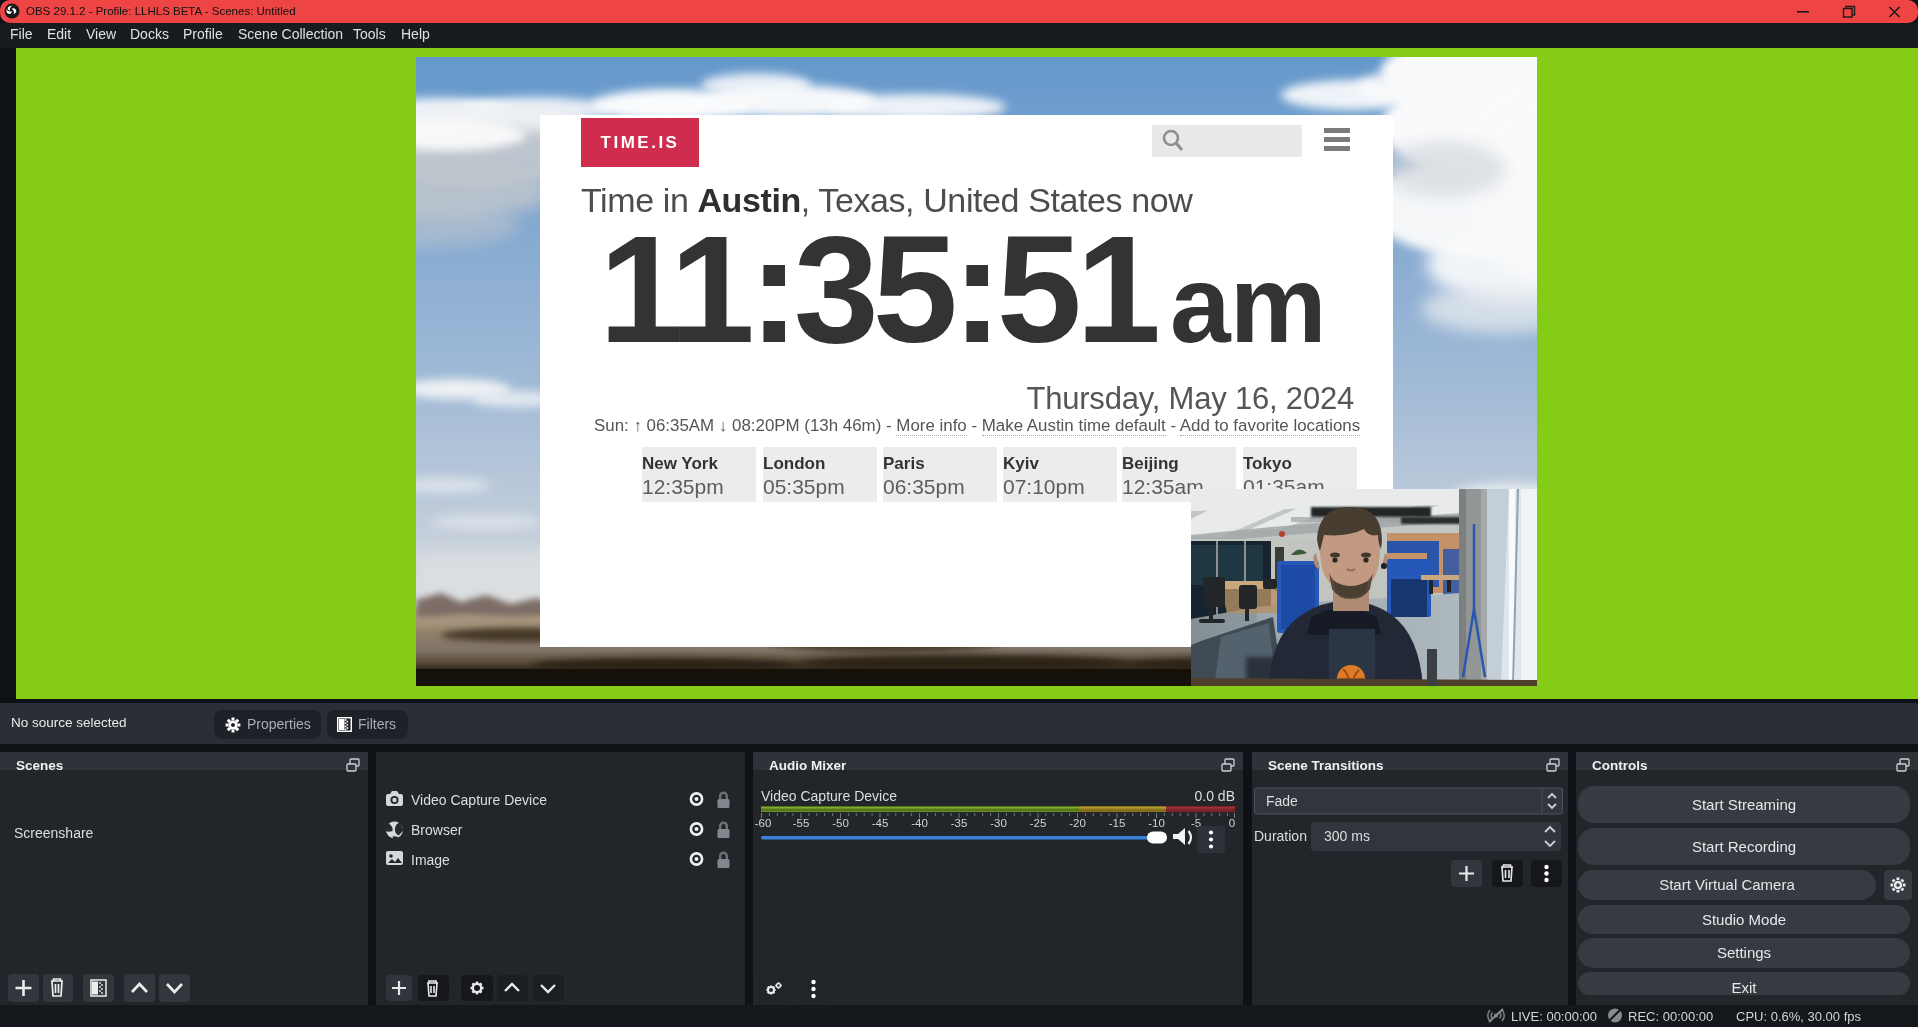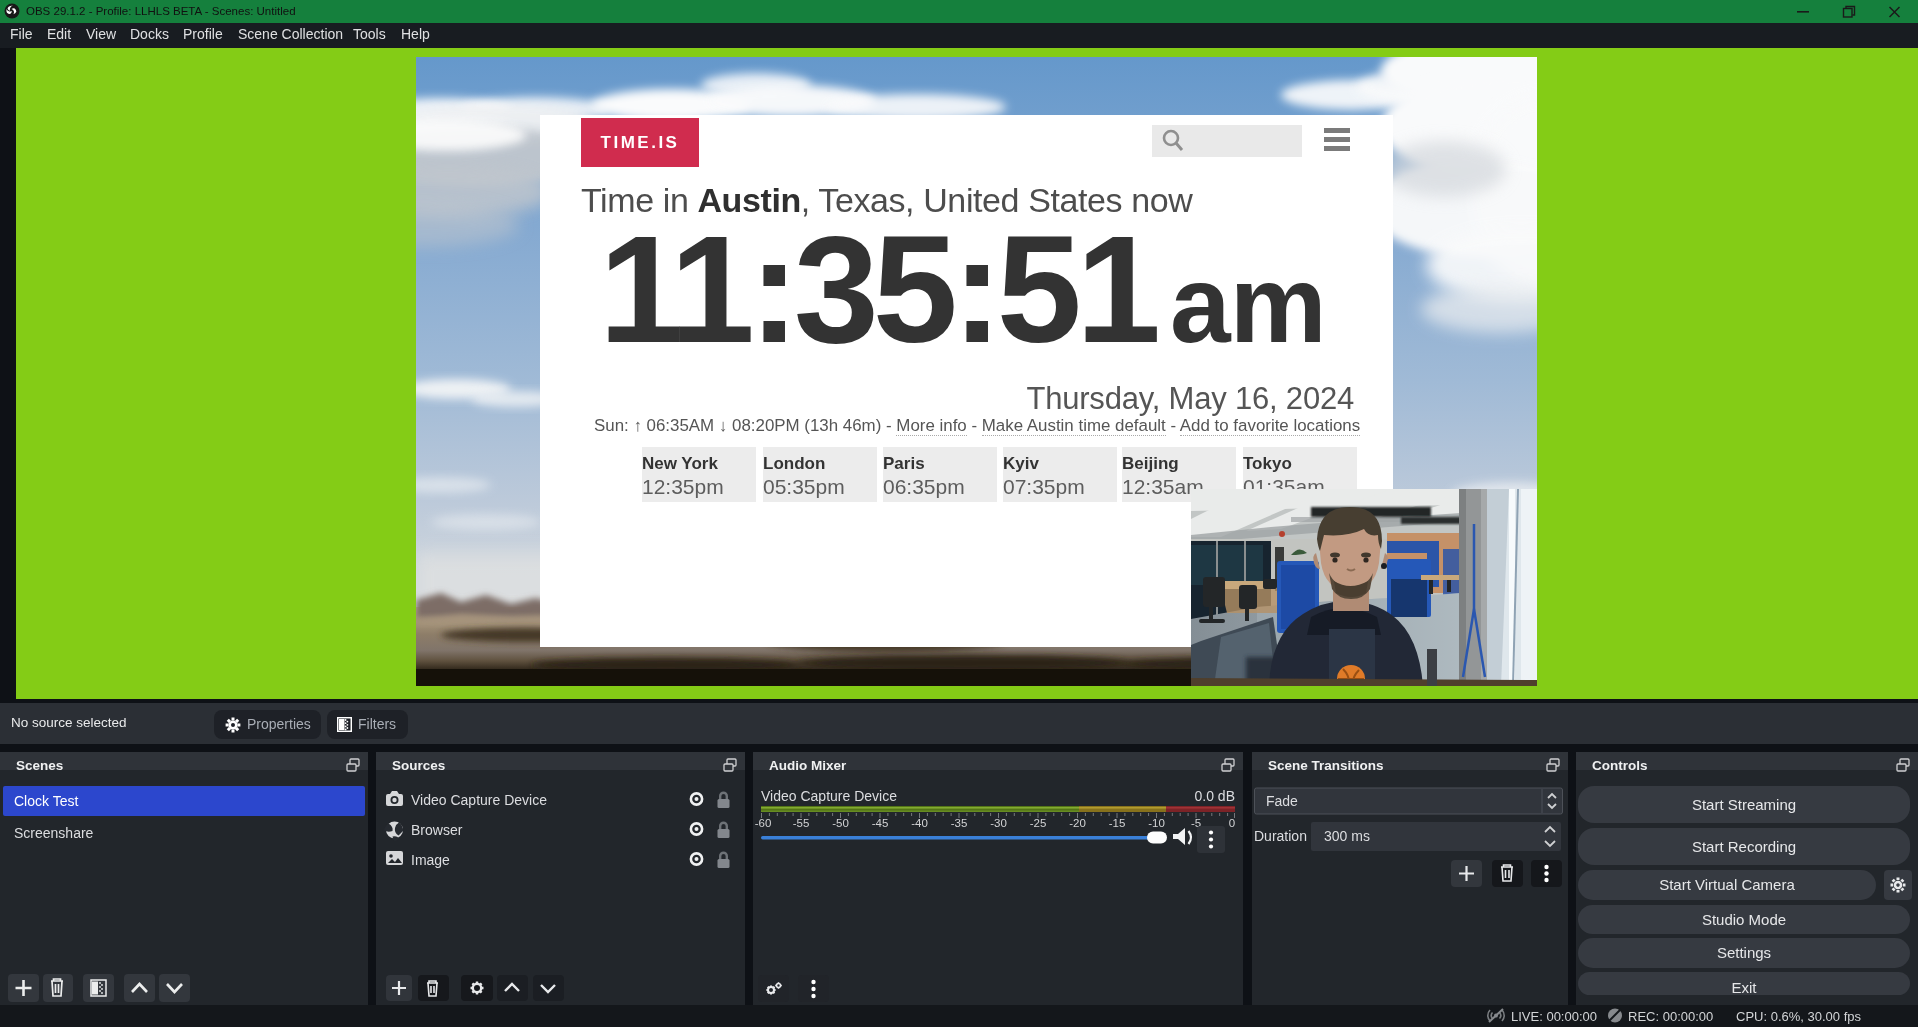--- a/index.html
+++ b/index.html
@@ -1,19 +1,19 @@
 <!DOCTYPE html>
 <html><head>
 <meta charset="utf-8">
 <style>
   * { margin:0; padding:0; box-sizing:border-box; }
   html,body { width:1918px; height:1027px; overflow:hidden; background:#0e1116; font-family:"Liberation Sans", sans-serif; }
 
   
-  #titlebar { position:absolute; left:0; top:0; width:1918px; height:23px; background:#15803d; }
+  #titlebar { position:absolute; left:0; top:0; width:1918px; height:23px; background:#ef4444;border-radius:10px; }
   #titlebar .title { position:absolute; left:26px; top:5px; font-size:11.5px; color:#111; }
   #obslogo { position:absolute; left:4px; top:3px; width:16px; height:16px; }
   .winbtn { position:absolute; top:0; width:45px; height:23px; color:#1a1a1a; }
 
   
   #menubar { position:absolute; left:0; top:23px; width:1918px; height:25px; background:#181c21; color:#dfe0e2; font-size:14px; }
   #menubar span { position:absolute; top:3px; }
 
   
   #preview { position:absolute; left:0; top:48px; width:1918px; height:651px; background:#84cc16;margin-left:16px; }
@@ -203,21 +203,21 @@
       <div class="citybox" style="left:223px">
           <div class="cn">London</div>
           <div class="ct">05:35pm</div>
         </div>
       <div class="citybox" style="left:343px">
           <div class="cn">Paris</div>
           <div class="ct">06:35pm</div>
         </div>
       <div class="citybox" style="left:463px">
           <div class="cn">Kyiv</div>
-          <div class="ct">07:35pm</div>
+          <div class="ct">07:10pm</div>
         </div>
       <div class="citybox" style="left:582px">
           <div class="cn">Beijing</div>
           <div class="ct">12:35am</div>
         </div>
       <div class="citybox" style="left:703px">
           <div class="cn">Tokyo</div>
           <div class="ct">01:35am</div>
         </div>
     </div>
@@ -367,21 +367,20 @@
         </g>
       </svg><span style="margin-left:31px">Filters</span></div>
 </div>
 
 <div class="panel" id="p-scenes" style="left:0;width:368px">
   <div class="phead">Scenes<svg class="dockico" viewBox="0 0 14 14">
         <rect x="4" y="1" width="9" height="7" rx="1" fill="none" stroke="#cfd0d2" stroke-width="1.3"></rect>
         <rect x="1" y="6" width="9" height="7" rx="1" fill="#2f3339" stroke="#cfd0d2" stroke-width="1.3"></rect>
       </svg></div>
   <div class="pbody">
-    <div style="position:absolute;left:3px;top:7px;width:362px;height:30px;background:#2c47cd;border-radius:2px;color:#fff;font-size:14px;line-height:30px;padding-left:11px">Clock Test</div>
     <div style="position:absolute;left:3px;top:39px;width:362px;height:30px;color:#dcdde0;font-size:14px;line-height:30px;padding-left:11px">Screenshare</div>
     <svg width="368" height="253" viewBox="0 0 368 253" style="position:absolute;left:0;top:-27px">
       <g>
         <rect x="8" y="222" width="31" height="28" rx="4" fill="#33373d"></rect>
         <path d="M23.5 228 v16 M15.5 236 h16" stroke="#eceded" stroke-width="2.6"></path>
         <rect x="43" y="222" width="30" height="28" rx="4" fill="#33373d"></rect>
         <g stroke="#eceded" stroke-width="1.7" fill="none">
           <path d="M51 229 h12 M53.5 229 v-2 h7 v2 M52 229 l1 15 h8 l1 -15"></path>
           <path d="M55.5 232 v9 M58.5 232 v9"></path>
         </g>
@@ -399,24 +398,20 @@
         <rect x="124" y="222" width="31" height="28" rx="4" fill="#33373d"></rect>
         <path d="M132 240 l7.5 -8 7.5 8" stroke="#eceded" stroke-width="2.6" fill="none"></path>
         <rect x="159" y="222" width="31" height="28" rx="4" fill="#33373d"></rect>
         <path d="M167 232 l7.5 8 7.5 -8" stroke="#eceded" stroke-width="2.6" fill="none"></path>
       </g>
     </svg>
   </div>
 </div>
 
 <div class="panel" id="p-sources" style="left:376px;width:369px">
-  <div class="phead">Sources<svg class="dockico" viewBox="0 0 14 14">
-        <rect x="4" y="1" width="9" height="7" rx="1" fill="none" stroke="#cfd0d2" stroke-width="1.3"></rect>
-        <rect x="1" y="6" width="9" height="7" rx="1" fill="#2f3339" stroke="#cfd0d2" stroke-width="1.3"></rect>
-      </svg></div>
   <div class="pbody">
     <svg width="369" height="253" viewBox="0 0 369 253" style="position:absolute;left:0;top:-27px">
 
       <g fill="#dcdde0" font-family="Liberation Sans" font-size="14">
         <text x="35" y="53">Video Capture Device</text>
         <text x="35" y="83">Browser</text>
         <text x="35" y="113">Image</text>
       </g>
 
       <g fill="#d6d7d9">

